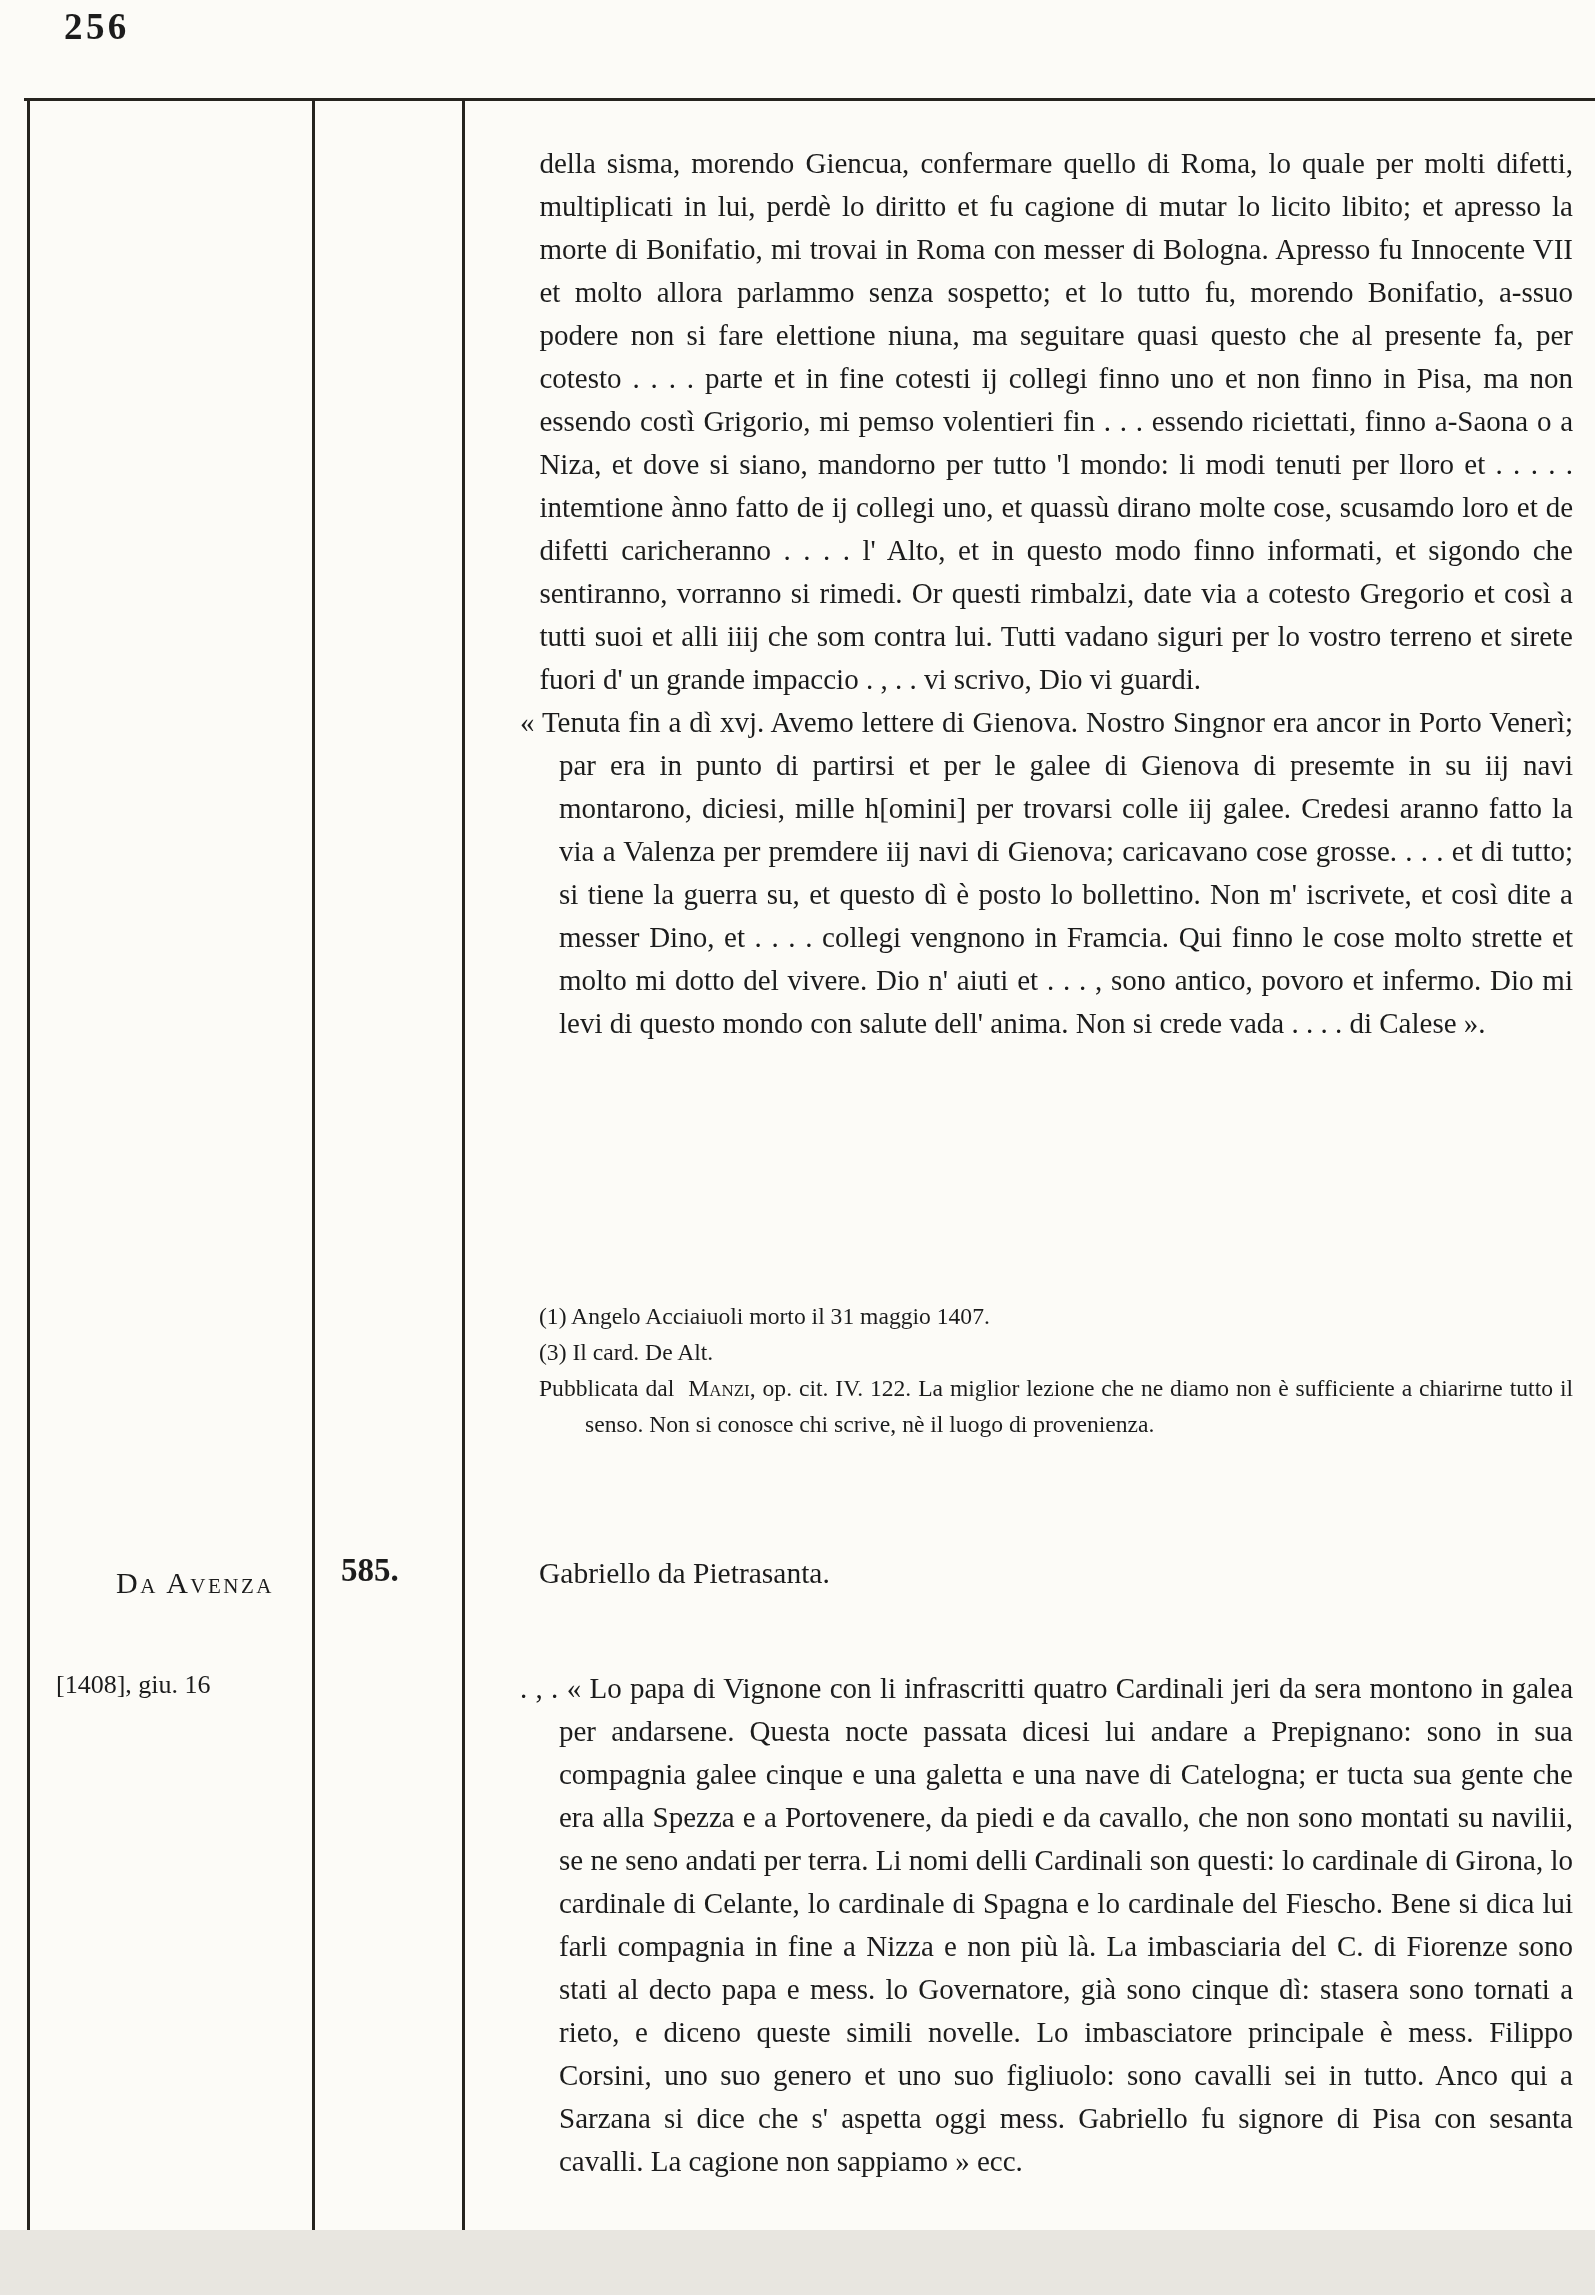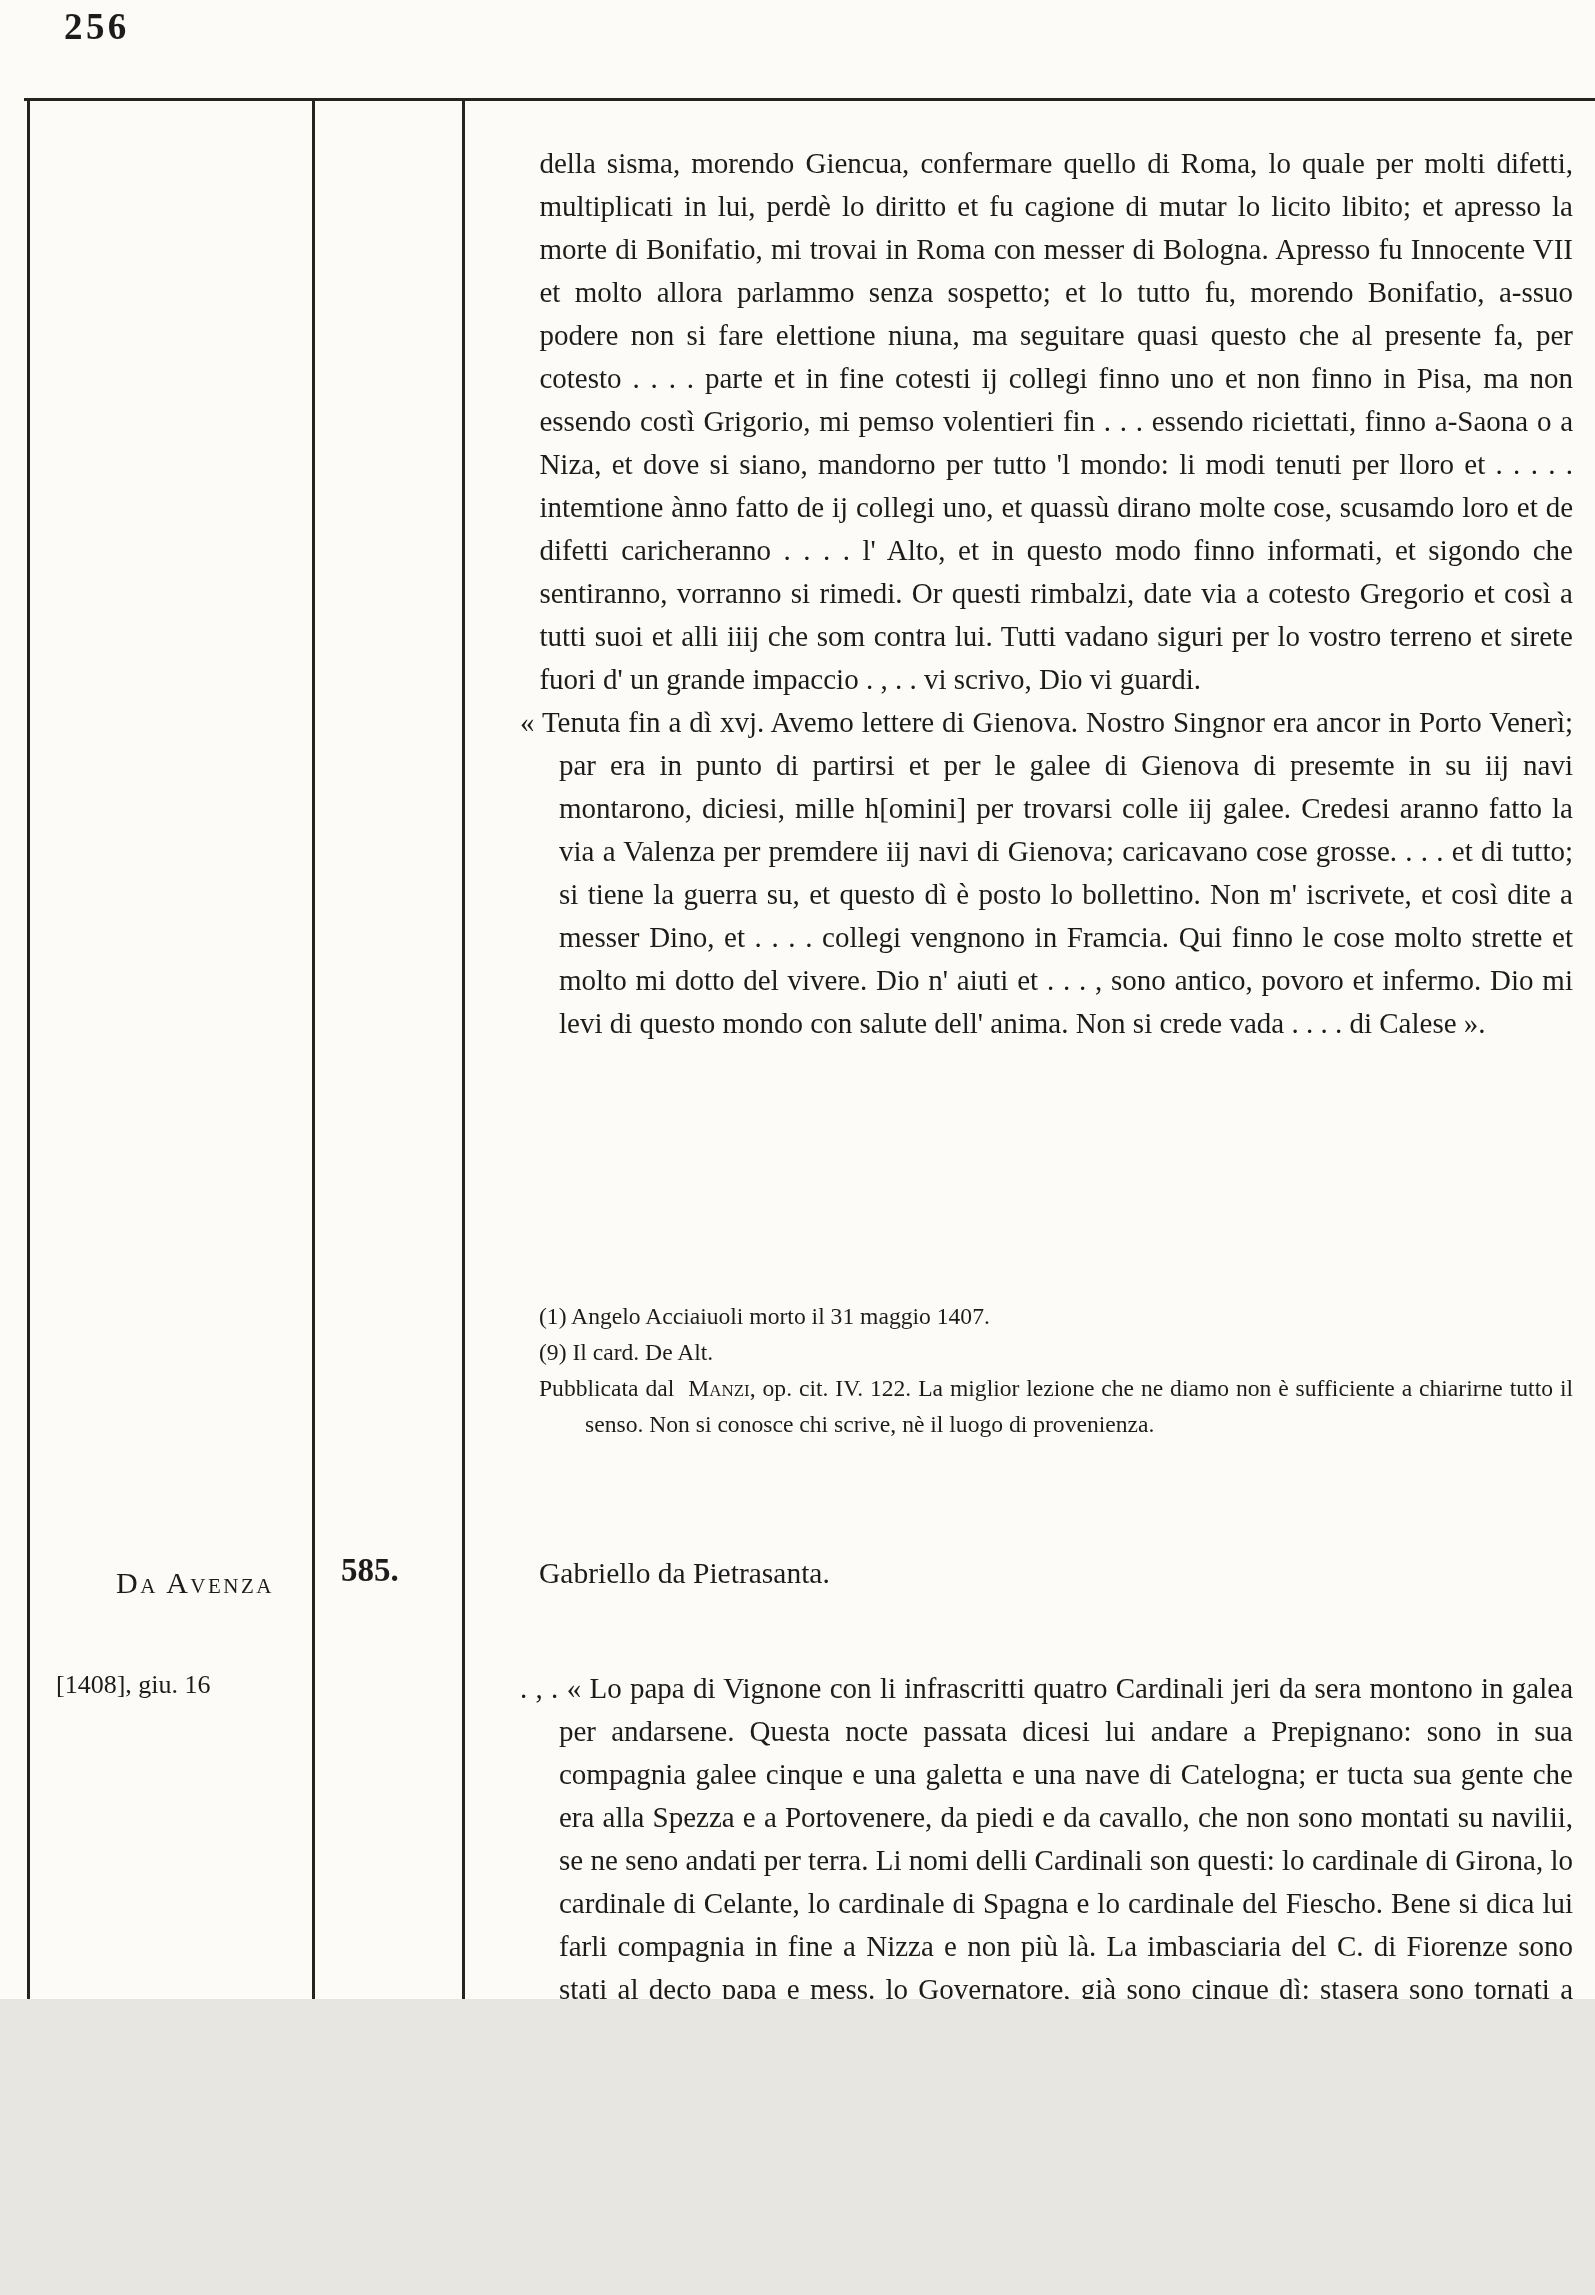--- a/index.html
+++ b/index.html
@@ -1,20 +1,20 @@
 <!DOCTYPE html>
 <html style="font-size:13.5px"><head>
 <meta charset="utf-8">
 <style>
   * { margin: 0; padding: 0; box-sizing: border-box; }
   html, body { background: #e8e6e0; }
   .page {
     position: relative;
     width: 1595px;
-    height: 1999px;
+    height: 2230px;
     background: #fcfbf7;
     color: #1c1c1c;
     font-family: "Liberation Serif", "DejaVu Serif", serif;
     overflow: hidden;
   }
   .page-number {
     position: absolute;
     left: 64px;
     top: 5px;
     font-size: 37px;
@@ -122,21 +122,21 @@
   <div class="vrule v2"></div>
   <div class="vrule v3"></div>
 
   <div class="text-col">
     <p class="indent-main">della sisma, morendo Giencua, confermare quello di Roma, lo quale per molti difetti, multiplicati in lui, perdè lo diritto et fu cagione di mutar lo licito libito; et apresso la morte di Bonifatio, mi trovai in Roma con messer di Bologna. Apresso fu Innocente VII et molto allora parlammo senza sospetto; et lo tutto fu, morendo Bonifatio, a-ssuo podere non si fare elettione niuna, ma seguitare quasi questo che al presente fa, per cotesto . . . .  parte et in fine cotesti ij collegi finno uno et non finno in Pisa, ma non essendo costì Grigorio, mi pemso volentieri fin . . . essendo riciettati, finno a-Saona o a Niza, et dove si siano, mandorno per tutto 'l mondo: li modi tenuti per lloro et . . . . . intemtione ànno fatto de ij collegi uno, et quassù dirano molte cose, scusamdo loro et de difetti caricheranno . . . .  l' Alto, et in questo modo finno informati, et sigondo che sentiranno, vorranno si rimedi. Or questi rimbalzi, date via a cotesto Gregorio et così a tutti suoi et alli iiij che som contra lui. Tutti vadano siguri per lo vostro terreno et sirete fuori d' un grande impaccio . , . . vi scrivo, Dio vi guardi.</p>
     <p class="hang">« Tenuta fin a dì xvj. Avemo lettere di Gienova. Nostro Singnor era ancor in Porto Venerì; par era in punto di partirsi et per le galee di Gienova di presemte in su iij navi montarono, diciesi, mille h[omini] per trovarsi colle iij galee. Credesi aranno fatto la via a Valenza per premdere iij navi di Gienova; caricavano cose grosse. . . .  et di tutto; si tiene la guerra su, et questo dì è posto lo bollettino. Non m' iscrivete, et così dite a messer Dino, et . . . .  collegi vengnono in Framcia. Qui finno le cose molto strette et molto mi dotto del vivere. Dio n' aiuti et . . . , sono antico, povoro et infermo. Dio mi levi di questo mondo con salute dell' anima. Non si crede vada . . . .  di Calese ».</p>
   </div>
 
   <div class="footnotes">
     <p>(1) Angelo Acciaiuoli morto il 31 maggio 1407.</p>
-    <p>(9) Il card. De Alt.</p>
+    <p>(3) Il card. De Alt.</p>
     <p class="fn-pub"><span>Pubblicata dal </span><span class="sc">Manzi</span><span>, op. cit. IV. 122. La miglior lezione che ne diamo non è sufficiente a chiarirne tutto il senso. Non si conosce chi scrive, nè il luogo di provenienza.</span></p>
   </div>
 
   <div class="provenance">Da Avenza</div>
   <div class="entry-number">585.</div>
   <div class="entry-title">Gabriello da Pietrasanta.</div>
   <div class="entry-date">[1408], giu. 16</div>
 
   <p class="entry-body">. , . « Lo papa di Vignone con li infrascritti quatro Cardinali jeri da sera montono in galea per andarsene. Questa nocte passata dicesi lui andare a Prepignano: sono in sua compagnia galee cinque e una galetta e una nave di Catelogna; er tucta sua gente che era alla Spezza e a Portovenere, da piedi e da cavallo, che non sono montati su navilii, se ne seno andati per terra. Li nomi delli Cardinali son questi: lo cardinale di Girona, lo cardinale di Celante, lo cardinale di Spagna e lo cardinale del Fiescho. Bene si dica lui farli compagnia in fine a Nizza e non più là. La imbasciaria del C. di Fiorenze sono stati al decto papa e mess. lo Governatore, già sono cinque dì: stasera sono  tornati a rieto, e diceno queste simili novelle. Lo imbasciatore principale è mess. Filippo Corsini, uno suo genero et uno suo figliuolo: sono cavalli sei in tutto. Anco qui a Sarzana si dice che s' aspetta oggi mess. Gabriello fu signore di Pisa con sesanta cavalli. La cagione non sappiamo » ecc.</p>
 

